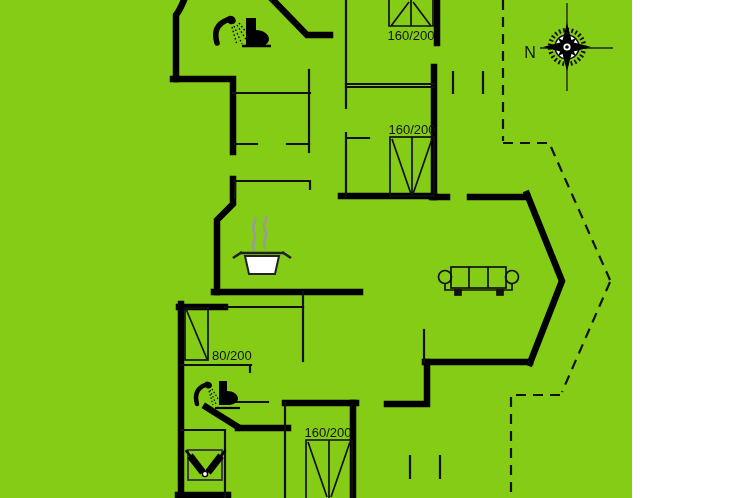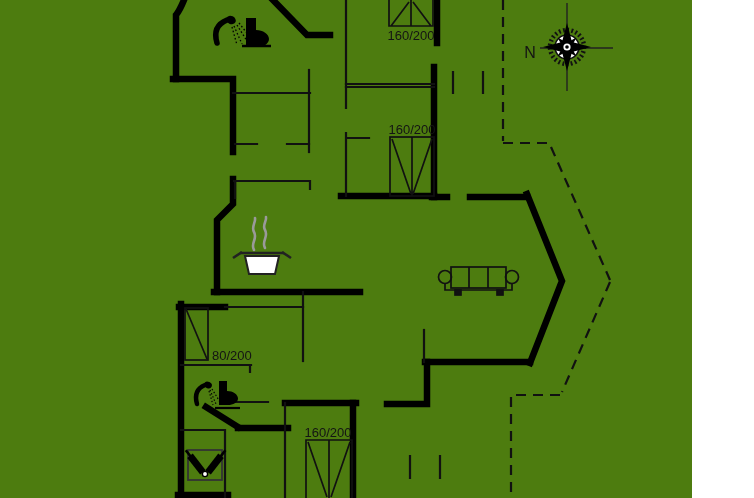--- a/index.html
+++ b/index.html
@@ -1,16 +1,16 @@
 <!DOCTYPE html>
 <html><head>
 <meta charset="utf-8">
 <style>
   html,body{margin:0;padding:0;background:#ffffff;}
-  .stage{position:relative;width:692px;height:498px;background:#4d7c0f;overflow:hidden;
+  .stage{position:relative;width:632px;height:498px;background:#84cc16;overflow:hidden;
          font-family:"Liberation Sans", sans-serif;}
   svg{display:block}
   text{font-family:"Liberation Sans", sans-serif; fill:#141414;}
   .bedlabel{font-size:13px;}
   .north{font-size:16px;}
 </style>
 </head>
 <body>
 
 <div class="stage">

